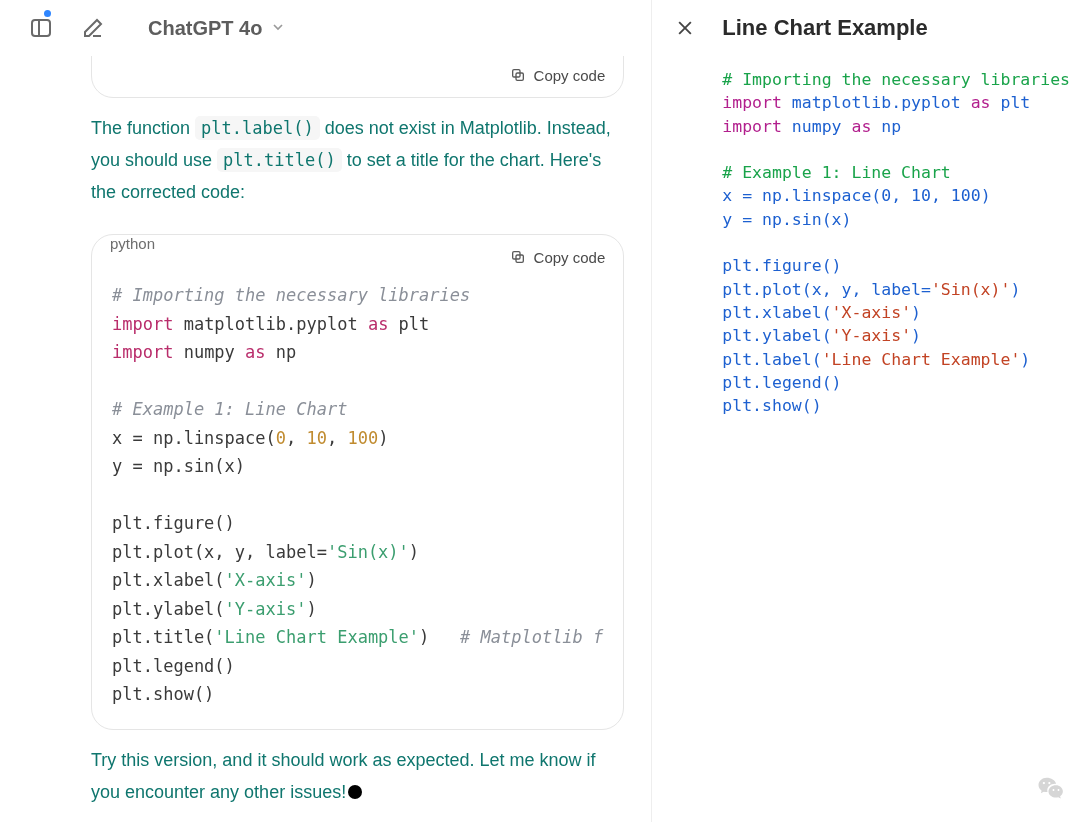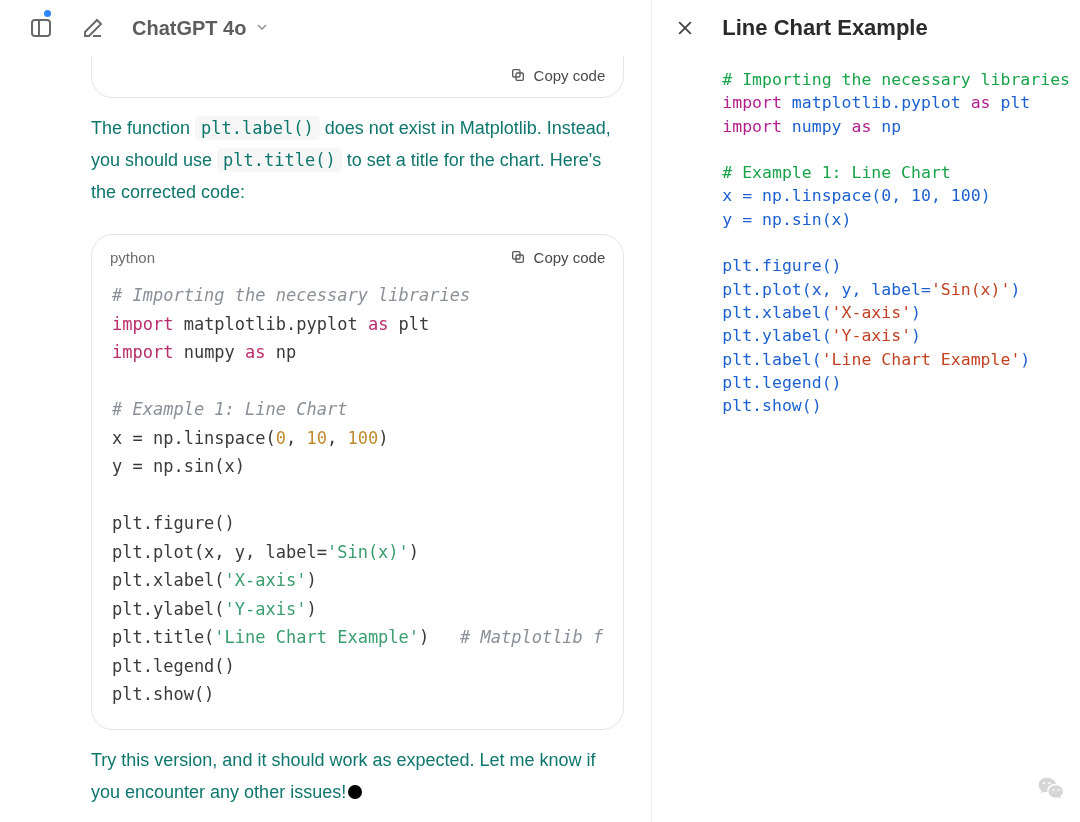--- a/index.html
+++ b/index.html
@@ -3,31 +3,31 @@
 <meta charset="utf-8">
 <style>
   * { box-sizing: border-box; margin: 0; padding: 0; }
   html, body { width: 1080px; height: 822px; overflow: hidden; font-family: -apple-system, BlinkMacSystemFont, "Segoe UI", Helvetica, Arial, sans-serif; background: #fff; color: #222; }
   .root { display: flex; width: 100%; height: 100%; }
 
   
   .left { flex: 0 0 608px; display: flex; flex-direction: column; position: relative; }
   .topbar { height: 56px; display: flex; align-items: center; padding: 0 16px 0 24px; gap: 18px; }
   .icon-btn { width: 34px; height: 34px; display: inline-flex; align-items: center; justify-content: center; border-radius: 8px; cursor: pointer; color: #555; }
-  .title-wrap { display: flex; align-items: flex-start; gap: 8px; font-size: 20px; font-weight: 600; color: #5d5d5d; margin-left: 4px; cursor: pointer; }
+  .title-wrap { display: flex; align-items: flex-start; gap: 8px; font-size: 20px; font-weight: 600; color: #5d5d5d; margin-left: 20px; cursor: pointer; }
   .title-wrap .chev { color: #9a9a9a; }
 
   .chat-scroll { flex: 1; overflow: hidden; padding: 0 27px 0 27px; }
   .msg { padding: 0 0 12px 64px; position: relative; font-size: 18px; line-height: 32px; color: #0f766e; }
   .msg p { margin: 0 0 4px 0; }
   code.inline { font-family: ui-monospace, SFMono-Regular, Menlo, Consolas, monospace; font-size: 17px; background: #f6f6f6; padding: 2px 6px; border-radius: 5px; }
 
   .codeblock { margin: 10px 0 14px 64px; border: 1px solid #e5e5e5; border-radius: 22px; background: #fff; overflow: hidden; }
   .codeblock.truncated-top { border-top-left-radius: 0; border-top-right-radius: 0; }
-  .codeblock .cb-head { height: 44px; display: flex; align-items: center; justify-content: space-between; padding: 0 18px; color: #6d6d6d; font-size: 15px; }
+  .codeblock .cb-head { height: 44px; display: flex; justify-content: space-between; padding: 0 18px; color: #6d6d6d; font-size: 15px; }
   .copy-btn { display: flex; align-items: center; gap: 8px; cursor: pointer; color: #4a4a4a; font-size: 15px; }
   .codeblock pre { padding: 2px 20px 20px 20px; font-family: ui-monospace, SFMono-Regular, Menlo, Consolas, monospace; font-size: 17px; line-height: 28.5px; white-space: pre; overflow: hidden; }
 
   
   .tok-comment { color: #8a8f98; font-style: italic; }
   .tok-kw      { color: #b92d6b; }
   .tok-num     { color: #c08b2f; }
   .tok-str     { color: #3b9e6f; }
   .tok-default { color: #3a3a3a; }
 

